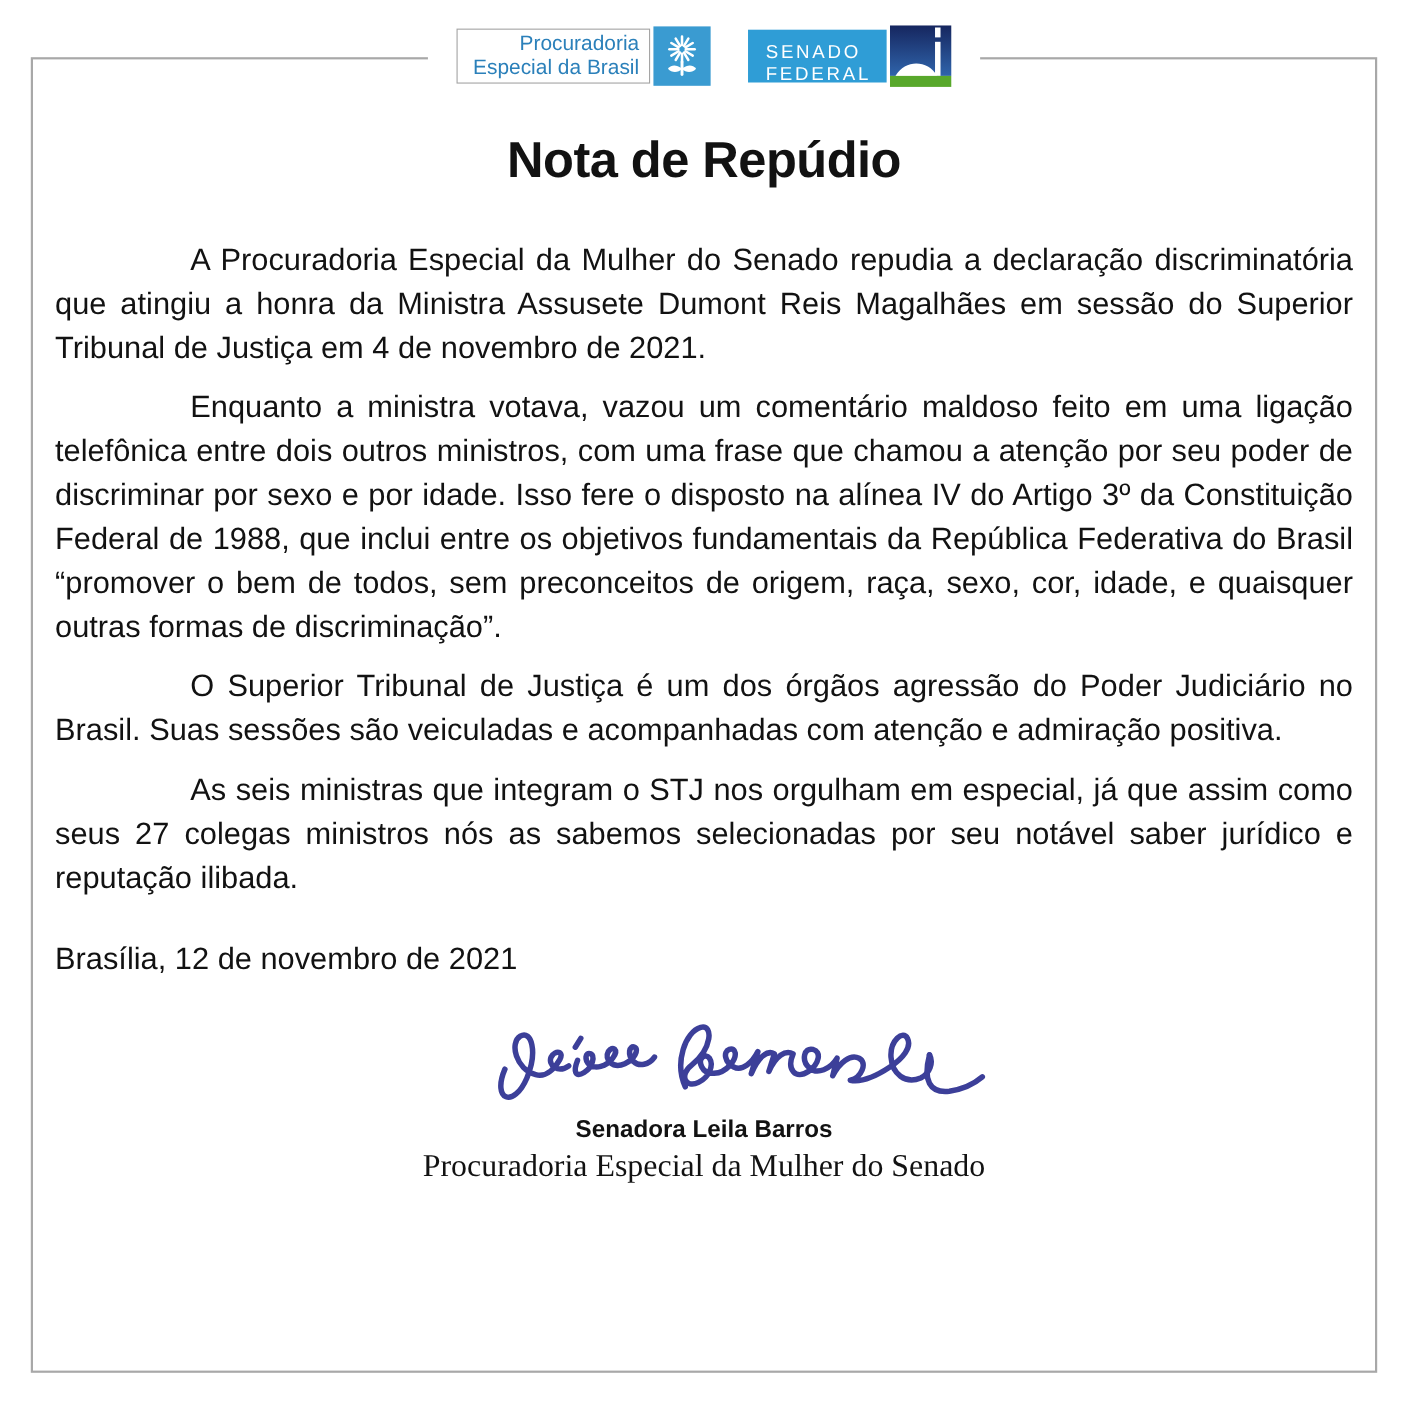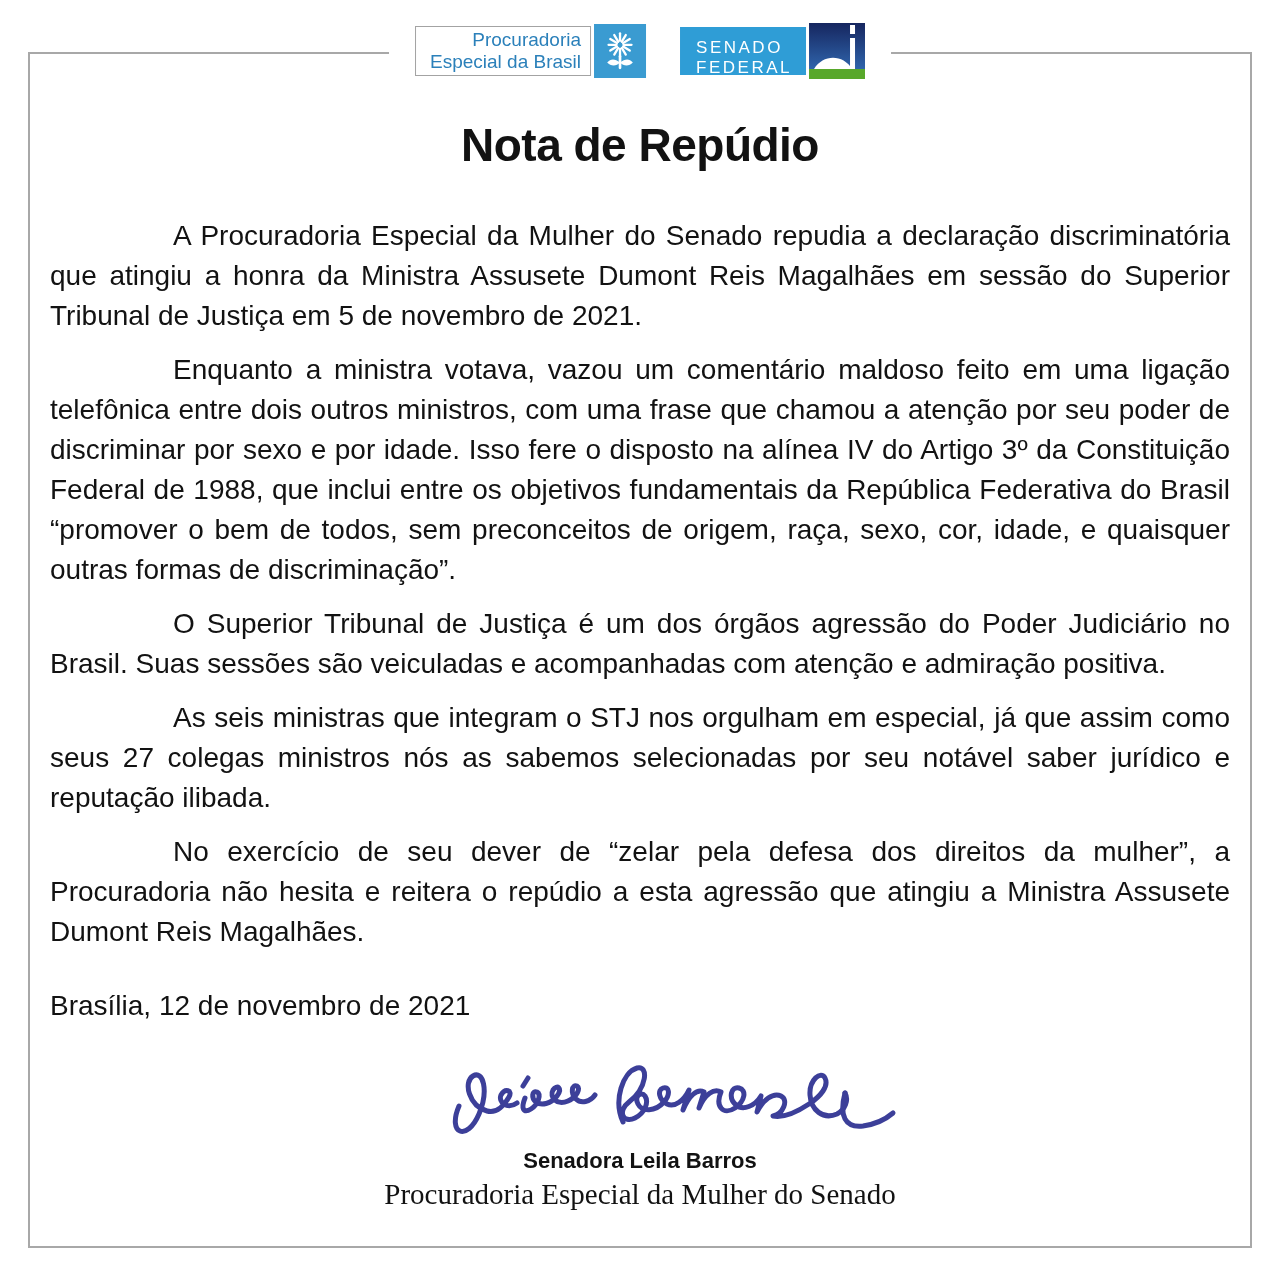--- a/index.html
+++ b/index.html
@@ -186,25 +186,24 @@
     <rect x="41" y="2" width="5" height="9" fill="#ffffff"></rect>
     <rect x="41" y="15" width="5" height="31" fill="#ffffff"></rect>
     <rect x="0" y="46" width="56" height="10" fill="#58a82b"></rect>
   </svg>
 </div>
 
 <div class="content">
 
   <h1 class="doc-title">Nota de Repúdio</h1>
 
-  <p class="para">A Procuradoria Especial da Mulher do Senado repudia a declaração discriminatória que atingiu a honra da Ministra Assusete Dumont Reis Magalhães em sessão do Superior Tribunal de Justiça em 5 de novembro de 2021.</p>
+  <p class="para">A Procuradoria Especial da Mulher do Senado repudia a declaração discriminatória que atingiu a honra da Ministra Assusete Dumont Reis Magalhães em sessão do Superior Tribunal de Justiça em 4 de novembro de 2021.</p>
   <p class="para">Enquanto a ministra votava, vazou um comentário maldoso feito em uma ligação telefônica entre dois outros ministros, com uma frase que chamou a atenção por seu poder de discriminar por sexo e por idade. Isso fere o disposto na alínea IV do Artigo 3º da Constituição Federal de 1988, que inclui entre os objetivos fundamentais da República Federativa do Brasil “promover o bem de todos, sem preconceitos de origem, raça, sexo, cor, idade, e quaisquer outras formas de discriminação”.</p>
   <p class="para">O Superior Tribunal de Justiça é um dos órgãos agressão do Poder Judiciário no Brasil. Suas sessões são veiculadas e acompanhadas com atenção e admiração positiva.</p>
   <p class="para">As seis ministras que integram o STJ nos orgulham em especial, já que assim como seus 27 colegas ministros nós as sabemos selecionadas por seu notável saber jurídico e reputação ilibada.</p>
-  <p class="para">No exercício de seu dever de “zelar pela defesa dos direitos da mulher”, a Procuradoria não hesita e reitera o repúdio a esta agressão que atingiu a Ministra Assusete Dumont Reis Magalhães.</p>
 
   <p class="date-line">Brasília, 12 de novembro de 2021</p>
 
   <svg class="signature-svg" width="470" height="100" viewBox="0 0 470 100" aria-hidden="true">
     <g fill="none" stroke="#3c3f99" stroke-width="5" stroke-linecap="round" stroke-linejoin="round">
       <path d="M32,58 C20,86 40,94 52,66 C62,42 56,22 46,28 C36,34 42,58 60,63 C70,66 78,56 82,49 C86,42 78,40 74,47 C71,54 80,62 90,55"></path>
       <path d="M101,30 L96,38"></path>
       <path d="M98,50 C94,60 96,66 104,61 C112,56 114,46 110,44 C105,42 104,50 109,54 C114,58 124,56 130,48 C136,40 130,36 126,42 C122,49 130,58 141,53 C150,49 154,40 150,38 C145,36 143,45 149,51 C154,56 163,54 168,47"></path>
       <path d="M196,74 C186,52 196,24 210,20 C222,17 220,40 202,54 C190,63 196,76 208,70 C218,65 222,54 218,48 C214,43 207,48 211,56 C215,64 228,64 237,54 C244,46 242,38 236,40 C230,42 232,52 240,56 C248,60 257,52 262,42 L256,62 C262,48 270,40 277,44 L272,60 C278,46 287,40 294,44 C288,58 296,68 308,60 C318,53 320,42 312,40 C304,38 301,50 309,57 C316,63 328,58 334,48 L330,64 C336,52 346,44 354,48 C362,52 356,66 346,68 C356,70 370,64 382,56 C394,48 402,38 398,30 C394,22 382,32 383,47 C384,62 396,72 410,66 C418,62 422,52 418,45"></path>
       <path d="M418,45 C412,68 418,80 436,78 C450,76 459,71 466,65"></path>

